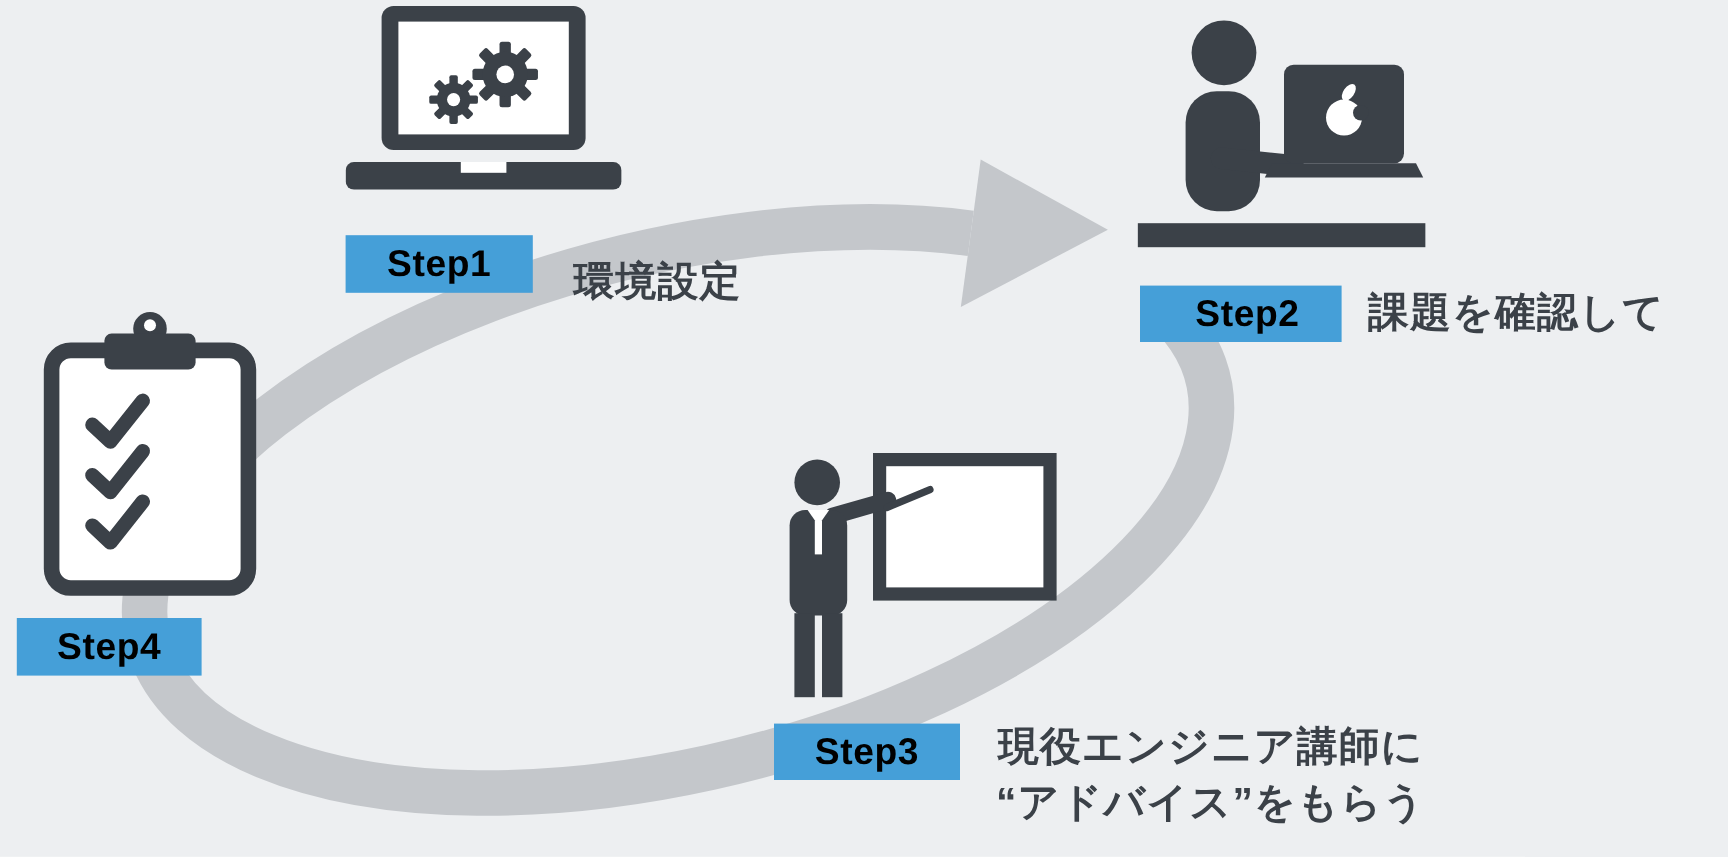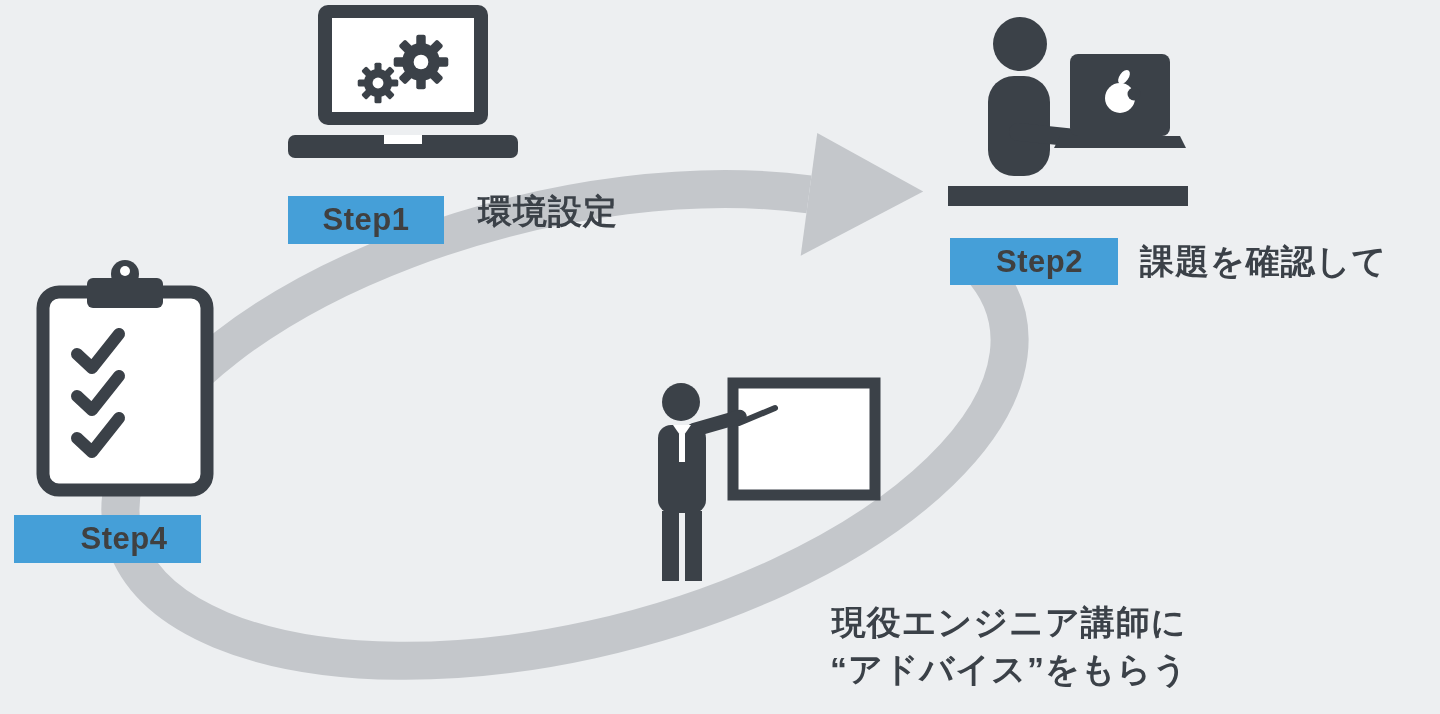--- a/index.html
+++ b/index.html
@@ -8,33 +8,33 @@
     background:#edeff1;
     font-family:"Liberation Sans","DejaVu Sans",sans-serif;
   }
   .cycle{position:absolute;left:0;top:0;z-index:0;}
   .icon{position:absolute;z-index:1;}
   .icon-laptop{left:288px;top:5px;}
   .icon-person-laptop{left:948px;top:14px;}
   .icon-instructor{left:635px;top:375px;}
   .icon-clipboard{left:35px;top:258px;}
   .badge{
-    position:absolute;z-index:3;background:#459fd8;color:#404040;
+    position:absolute;z-index:3;background:#459fd8;color:#000000;
     font-weight:bold;font-size:31px;letter-spacing:0.5px;
     display:flex;align-items:center;justify-content:center;
   }
   .badge-1{left:288px;top:196px;width:156px;height:48px;}
   .badge-2{left:950px;top:238px;width:157px;height:47px;padding-left:11px;}
   .badge-3{left:645px;top:603px;width:155px;height:47px;}
-  .badge-4{left:14px;top:515px;width:154px;height:48px;padding-left:33px;}
+  .badge-4{left:14px;top:515px;width:154px;height:48px;}
   .label{
     position:absolute;z-index:2;color:#3b4148;font-weight:bold;
     font-size:34px;letter-spacing:1px;line-height:47px;white-space:nowrap;
   }
-  .label-1{left:478px;top:188px;font-family:Liberation Serif, serif;}
+  .label-1{left:478px;top:212px;font-family:Liberation Serif, serif;}
   .label-2{left:1140px;top:238px;}
   .label-3{left:830px;top:599px;text-align:center;}
   .label-4{left:202px;top:516px;}
 </style>
 </head>
 <body>
 
 <div class="stage">
 
   <svg class="cycle" width="1440" height="714" viewBox="0 0 1440 714">
@@ -108,20 +108,21 @@
       <rect x="52" y="20" width="76" height="30" rx="6" fill="#3b4148"></rect>
       <circle cx="90" cy="13" r="5" fill="#ffffff"></circle>
       <path d="M42 96 L57 110 L84 76" stroke="#3b4148" stroke-width="12" fill="none" stroke-linecap="round" stroke-linejoin="round"></path>
       <path d="M42 138 L57 152 L84 118" stroke="#3b4148" stroke-width="12" fill="none" stroke-linecap="round" stroke-linejoin="round"></path>
       <path d="M42 180 L57 194 L84 160" stroke="#3b4148" stroke-width="12" fill="none" stroke-linecap="round" stroke-linejoin="round"></path>
     </svg>
   </div>
 
   <div class="badge badge-1">Step1</div>
   <div class="badge badge-2">Step2</div>
+  <div class="badge badge-3">Step3</div>
   <div class="badge badge-4">Step4</div>
 
   <div class="label label-1">環境設定</div>
 
   <div class="label label-2">
     <div>課題を確認して</div>
   </div>
 
   <div class="label label-3">
     <div>現役エンジニア講師に</div>

